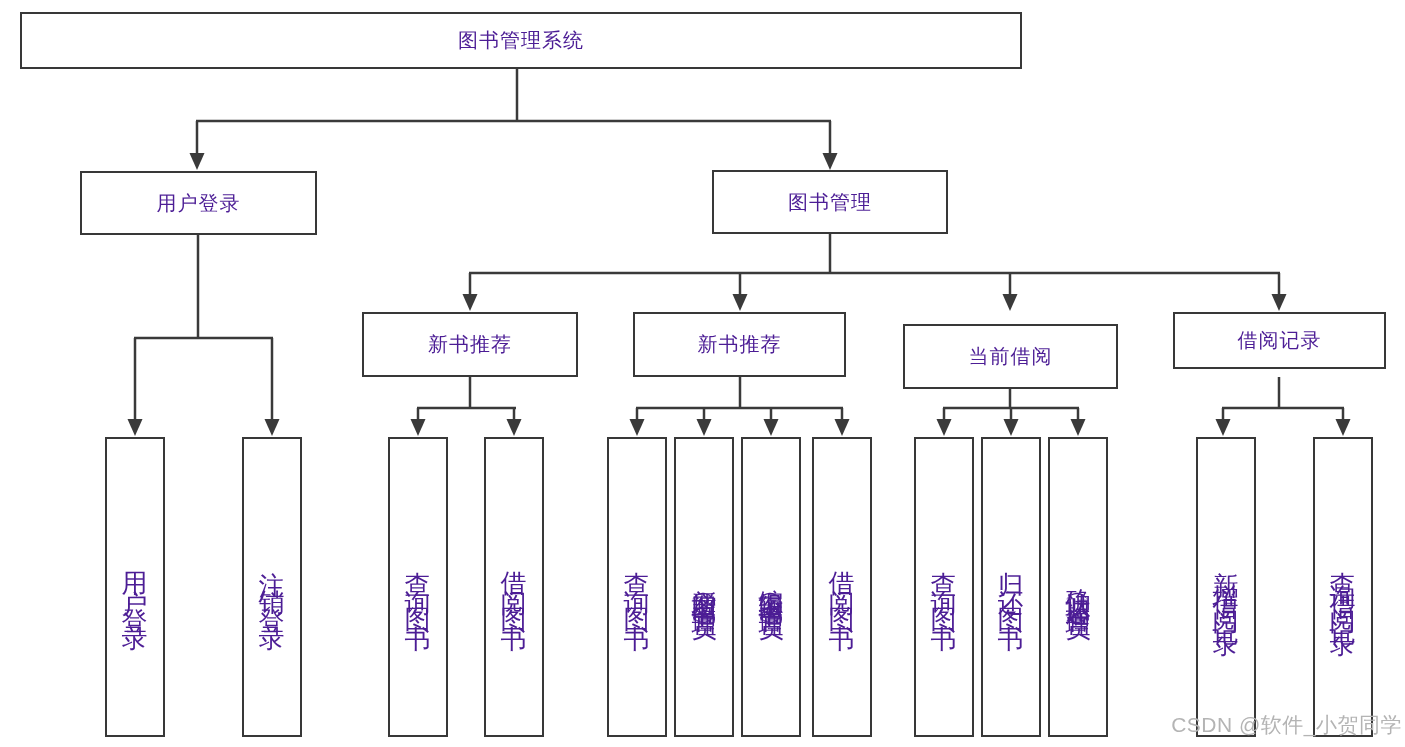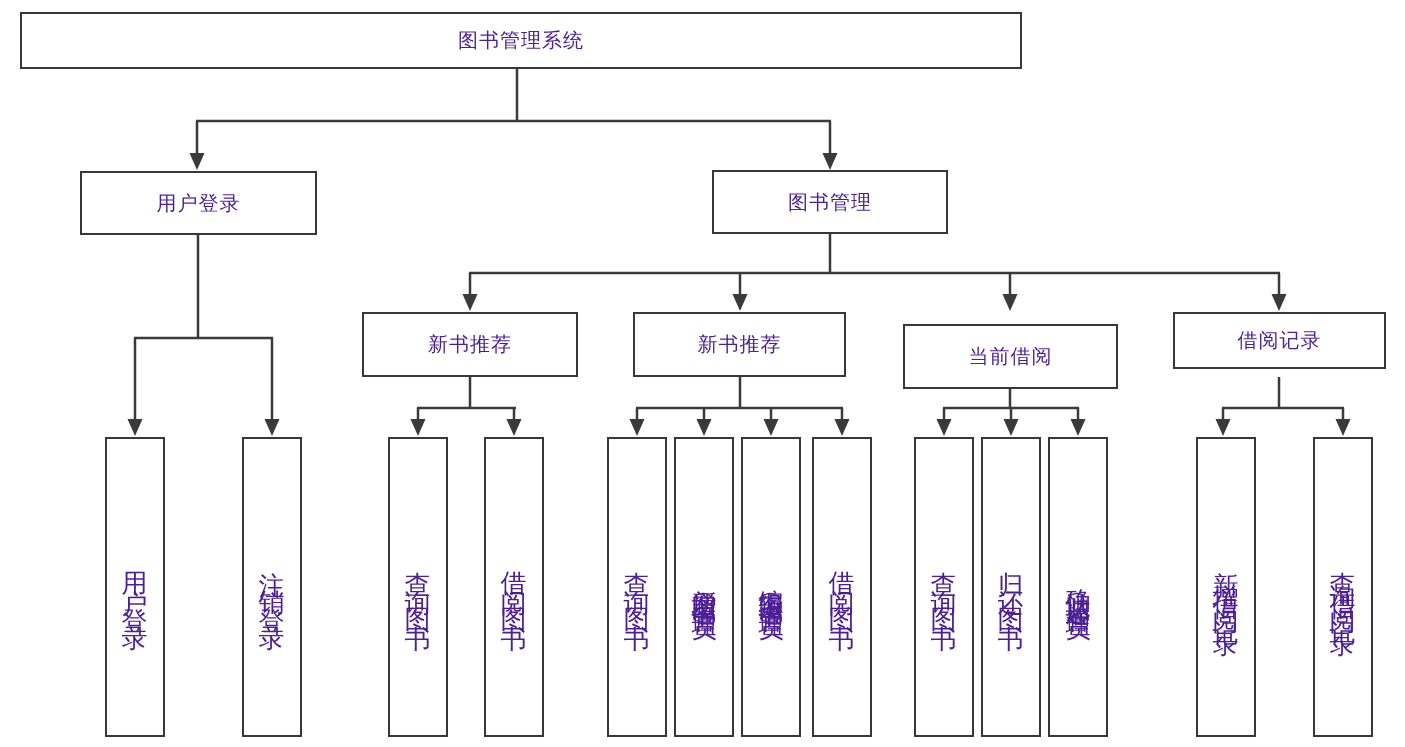--- a/index.html
+++ b/index.html
@@ -120,13 +120,14 @@
   <div class="box leaf len9" style="left:741px;top:437px;width:60px;height:300px">编辑图书（管理员）</div>
   <div class="box leaf" style="left:812px;top:437px;width:60px;height:300px">借阅图书</div>
 
   <div class="box leaf" style="left:914px;top:437px;width:60px;height:300px">查询图书</div>
   <div class="box leaf" style="left:981px;top:437px;width:60px;height:300px">归还图书</div>
   <div class="box leaf len9" style="left:1048px;top:437px;width:60px;height:300px">确认归还（管理员）</div>
 
   <div class="box leaf len6" style="left:1196px;top:437px;width:60px;height:300px">新增借阅记录</div>
   <div class="box leaf len6" style="left:1313px;top:437px;width:60px;height:300px">查询借阅记录</div>
 
+  <div class="watermark">CSDN @软件_小贺同学</div>
 </div>
 
 </body></html>

